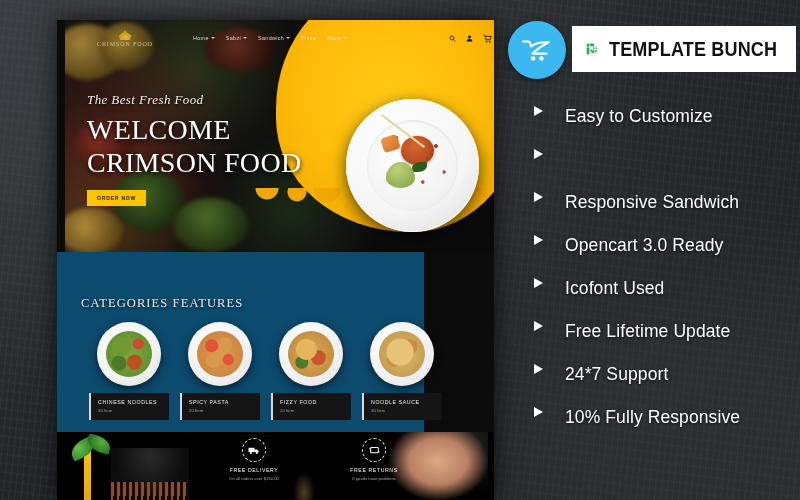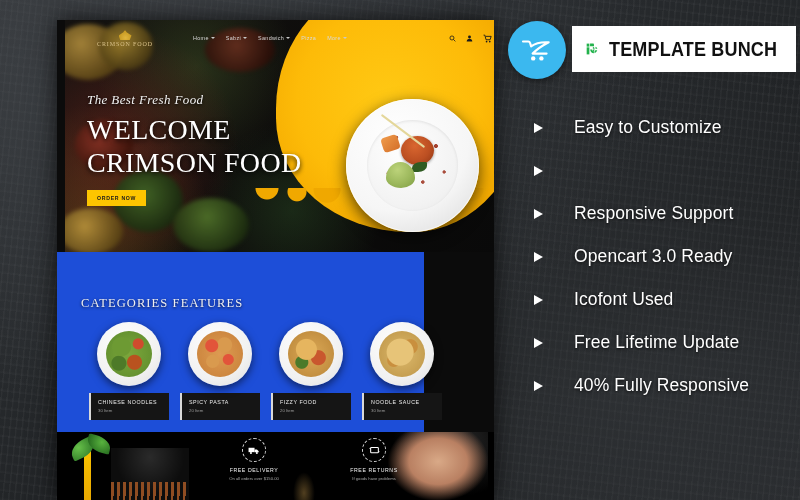--- a/index.html
+++ b/index.html
@@ -167,21 +167,21 @@
       radial-gradient(circle at 20% 70%, rgba(150,35,14,.85) 1.5px, rgba(0,0,0,0) 2.2px),
       radial-gradient(circle at 78% 32%, rgba(150,35,14,.85) 1.6px, rgba(0,0,0,0) 2.3px),
       radial-gradient(circle at 62% 82%, rgba(150,35,14,.8) 1.4px, rgba(0,0,0,0) 2.1px),
       radial-gradient(circle at 30% 20%, rgba(150,35,14,.8) 1.2px, rgba(0,0,0,0) 2px),
       radial-gradient(circle at 88% 68%, rgba(150,35,14,.8) 1.3px, rgba(0,0,0,0) 2px);
   }
 
   
   .cats {
     position: absolute; left: 0; top: 232px; width: 367px; height: 180px;
-    background: #1d4ed8;
+    background: #0c4a6e;
   }
   .cats-title {
     position: absolute; left: 24px; top: 44px;
     font-family: "Liberation Serif", serif;
     font-size: 12.5px; letter-spacing: 1.1px; color: #f0f0f0;
     text-shadow: 0 1px 3px rgba(0,0,0,.8);
   }
   .cat-row { position: absolute; left: 32px; top: 70px; display: flex; gap: 11px; }
   .cat-card { width: 80px; }
   .cat-img {
@@ -290,21 +290,21 @@
     display: flex; align-items: center; gap: 11px; padding-left: 14px;
   }
   .tb-text {
     font-family: "Liberation Sans Narrow", "Liberation Sans", sans-serif;
     font-size: 20px; font-weight: bold; letter-spacing: .2px; color: #111111;
     transform: scaleX(.9); transform-origin: left center; white-space: nowrap;
   }
 
   .features { position: absolute; left: 534px; top: 106px; width: 266px; }
   .feature {
-    display: flex; align-items: center; gap: 31px;
+    display: flex; align-items: flex-start; gap: 22px;
     height: 43px;
   }
   .bullet {
     width: 0; height: 0; flex: 0 0 auto;
     border-top: 5.5px solid transparent;
     border-bottom: 5.5px solid transparent;
     border-left: 9px solid #ffffff;
   }
   .feature-label {
     font-size: 17.5px; color: #ffffff; letter-spacing: .1px; white-space: nowrap;
@@ -500,31 +500,35 @@
 <div class="features">
   <div class="feature">
     <span class="bullet"></span>
     <span class="feature-label">Easy to Customize</span>
   </div>
   <div class="feature">
     <span class="bullet"></span>
   </div>
   <div class="feature">
     <span class="bullet"></span>
-    <span class="feature-label">Responsive Support</span>
+    <span class="feature-label">Responsive Sandwich</span>
   </div>
   <div class="feature">
     <span class="bullet"></span>
     <span class="feature-label">Opencart 3.0 Ready</span>
   </div>
   <div class="feature">
     <span class="bullet"></span>
     <span class="feature-label">Icofont Used</span>
   </div>
   <div class="feature">
     <span class="bullet"></span>
     <span class="feature-label">Free Lifetime Update</span>
   </div>
   <div class="feature">
     <span class="bullet"></span>
-    <span class="feature-label">40% Fully Responsive</span>
+    <span class="feature-label">24*7 Support</span>
+  </div>
+  <div class="feature">
+    <span class="bullet"></span>
+    <span class="feature-label">10% Fully Responsive</span>
   </div>
 </div>
 
 </body></html>

